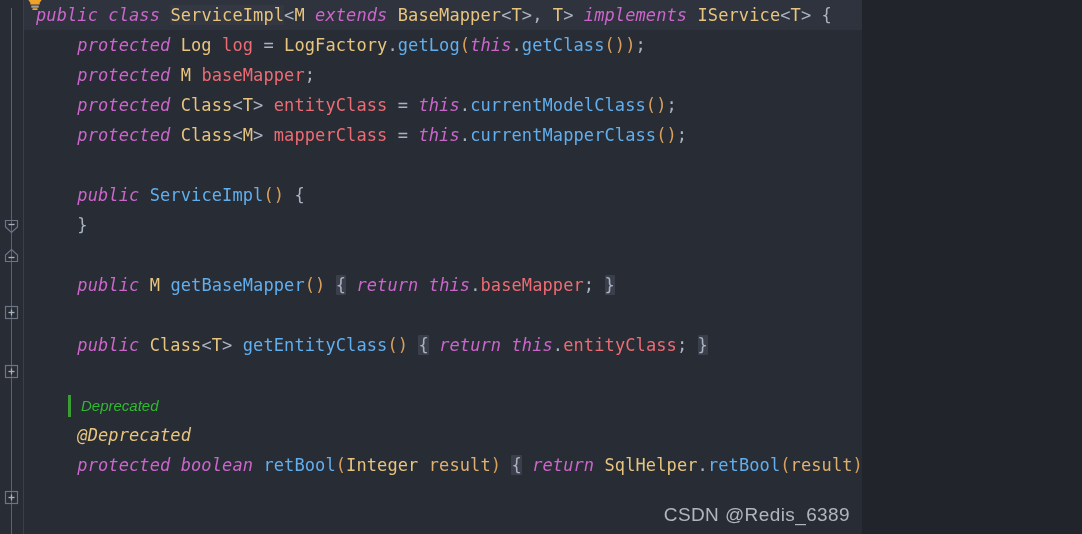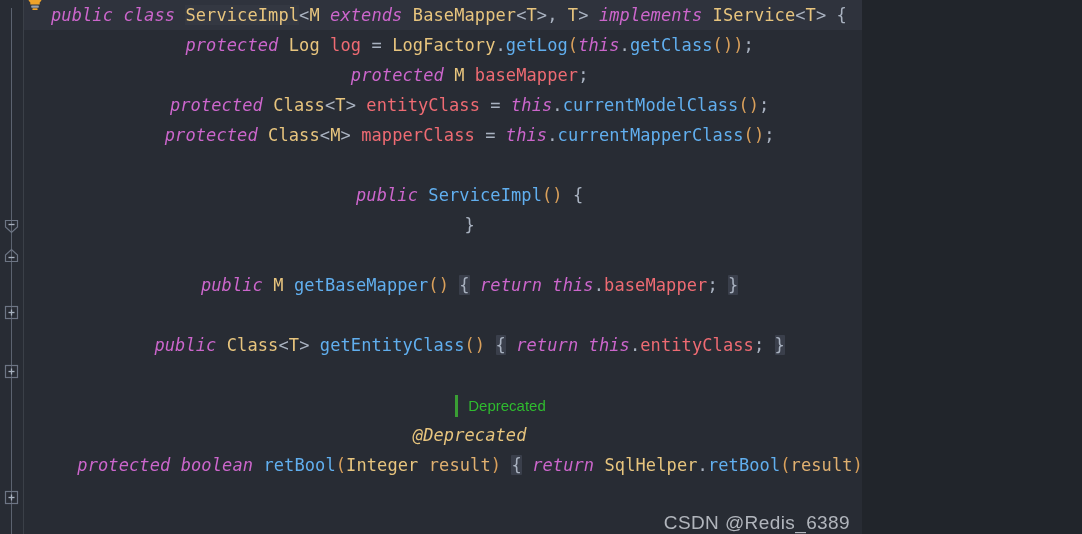--- a/index.html
+++ b/index.html
@@ -7,21 +7,20 @@
     padding: 0;
     background: #21252b;
   }
   #editor-window {
     position: relative;
     width: 862px;
     height: 534px;
     background: #6d28d9;
     overflow: hidden;
     font-family: "DejaVu Sans Mono", monospace;
-    text-align: center;
   }
 
   
   #gutter {
     position: absolute;
     left: 0; top: 0;
     width: 24px;
     height: 534px;
     background: #282c34;
     z-index: 3;
@@ -102,35 +101,36 @@
 
   
   .hint-line {
     position: relative;
     height: 30px;
     line-height: 30px;
     padding-left: 12px;
   }
   .hint-box {
     display: inline-block;
-    margin-left: 103px;
+    margin-left: 32px;
     padding-left: 10px;
     border-left: 3px solid #3a9e34;
     font-family: "Liberation Sans", sans-serif;
     font-size: 15px;
     color: #2fbb2f;
     line-height: 22px;
     vertical-align: middle;
+    font-style: italic;
   }
 
   
   #watermark {
     position: absolute;
     right: 12px;
-    bottom: 0;
+    bottom: 8px;
     font-family: "Liberation Sans", sans-serif;
     font-size: 19px;
     color: #c9cdd4;
     opacity: 0.85;
     z-index: 8;
     letter-spacing: 0.4px;
   }
 </style>
 </head>
 <body>

